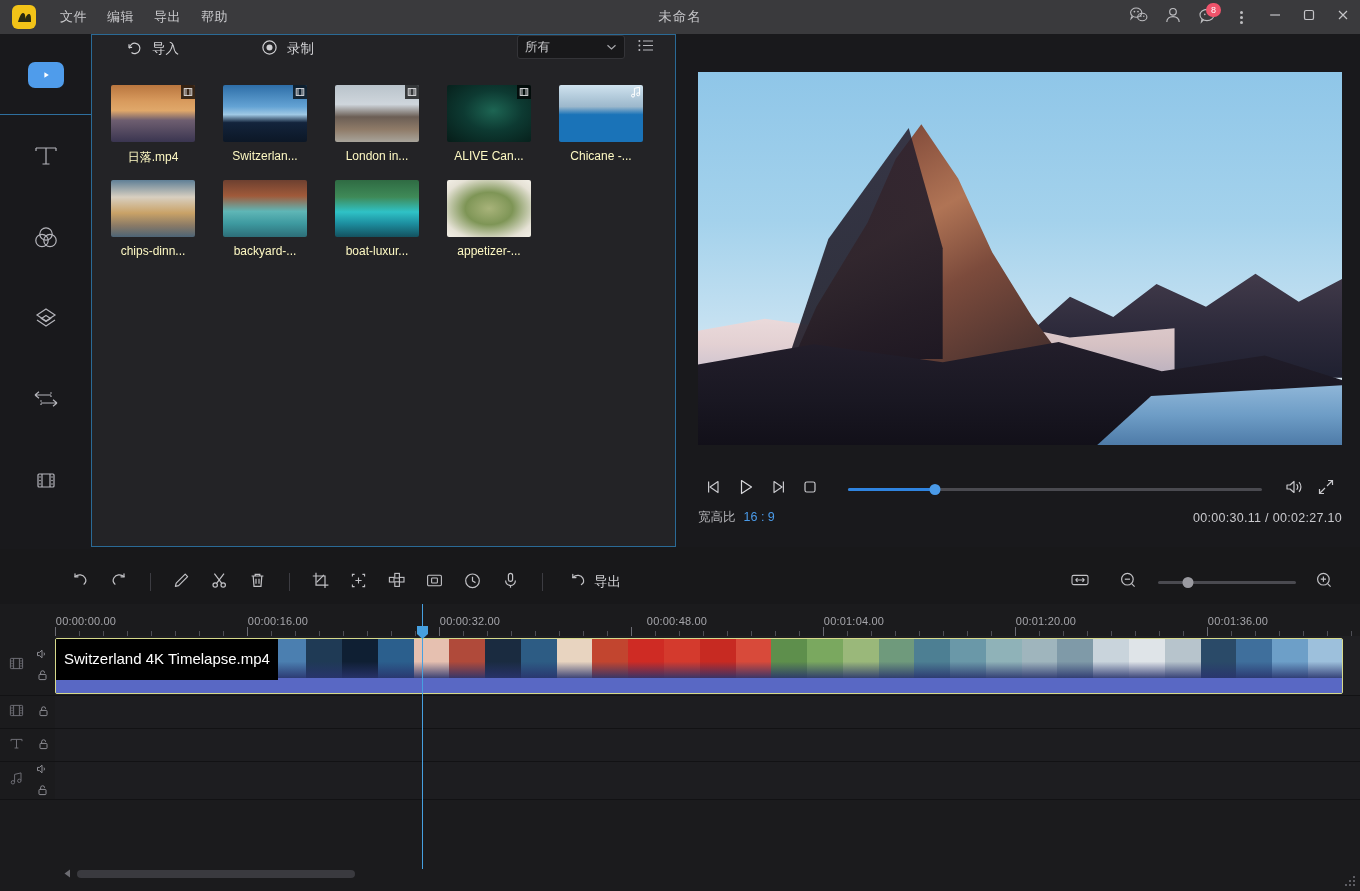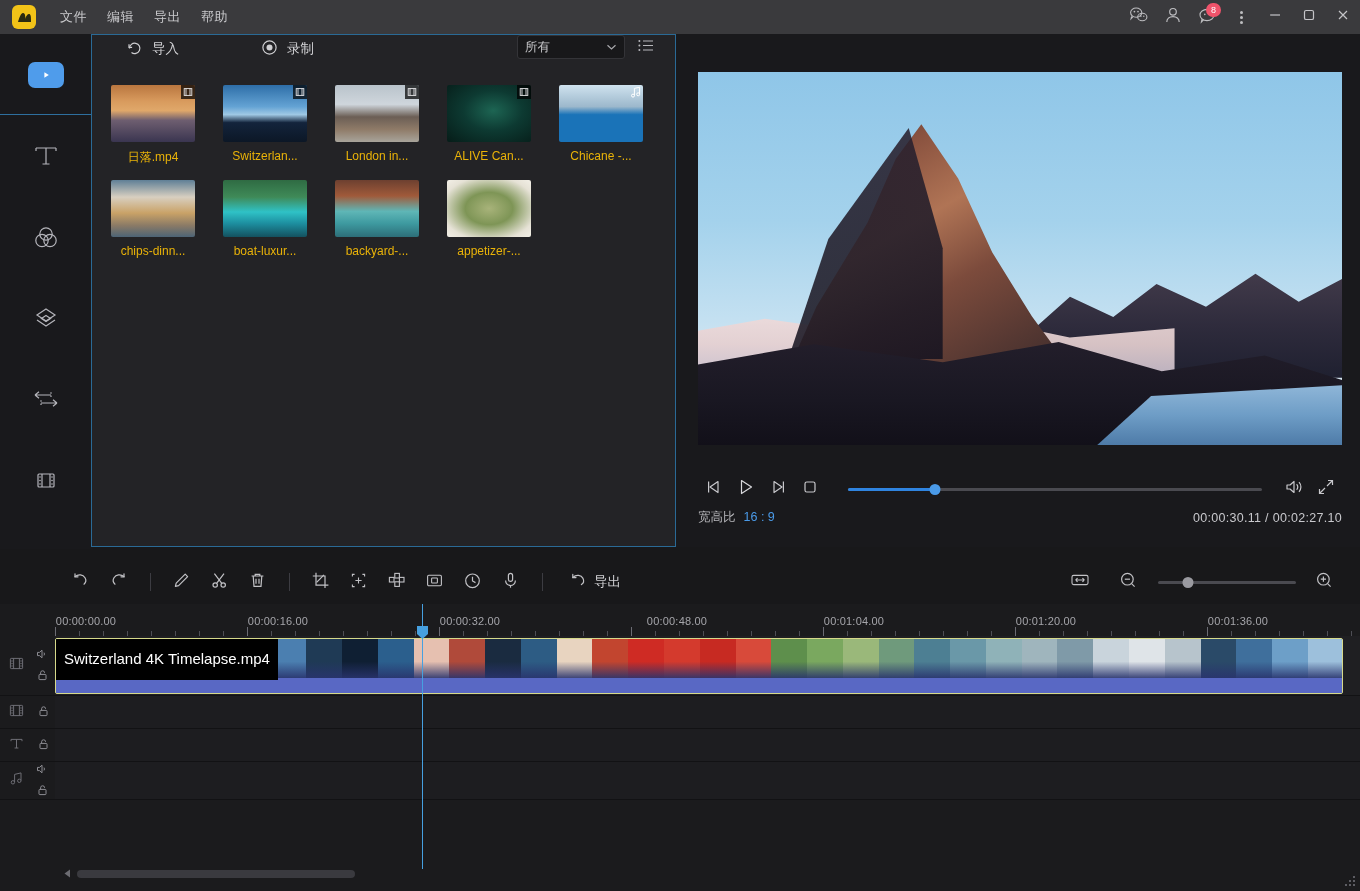--- a/index.html
+++ b/index.html
@@ -102,21 +102,21 @@
   .thumb {
     width: 84px; height: 57px; border-radius: 2px; position: relative; overflow: hidden;
     background: #111;
   }
   .thumb .tag {
     position: absolute; top: 0; right: 0; width: 14px; height: 14px;
     background: rgba(0,0,0,.72); display: flex; align-items: center; justify-content: center;
   }
   .thumb .tag.audio { background: transparent; }
   .media-label {
-    margin-top: 7px; font-size: 12px; color: #eab308; width: 95px; text-align: center;
+    margin-top: 7px; font-size: 12px; color: #fef9c3; width: 95px; text-align: center;
     white-space: nowrap; overflow: hidden; text-overflow: ellipsis;
   }
 
   
   .th-sunset { background: linear-gradient(180deg,#b9763f 0%,#d89a5d 28%,#e0a86a 45%,#6e5e70 62%,#3a3550 100%); }
   .th-swiss  { background: linear-gradient(180deg,#2e6ea8 0%,#64a3d4 38%,#9fc8e4 52%,#13243c 66%,#0c1726 100%); }
   .th-london { background: linear-gradient(180deg,#b9c3cb 0%,#cfd6dc 34%,#6b5e55 56%,#8f7b68 78%,#a8a49b 100%); }
   .th-alive  { background: radial-gradient(ellipse at 55% 45%,#1d6553 0%,#0d3a32 45%,#061c18 100%); }
   .th-chicane{ background: linear-gradient(180deg,#cfe2ee 0%,#9cb8cc 38%,#1a73b8 52%,#1a73b8 100%); }
   .th-chips  { background: linear-gradient(180deg,#5f7f96 0%,#d8cfc0 30%,#c9a267 58%,#8a7a66 80%,#4d6476 100%); }
@@ -291,20 +291,21 @@
         <path d="M2 12c1.5-5 3-9 5-9s2.5 3 2 6c1-3 2.5-5 4-5 1.6 0 2.2 2 2 8H2z" fill="#2b2b10"></path>
         <path d="M3.2 11.2c1.2-4 2.4-7.2 4-7.2 1.3 0 1.8 2 1.4 5.4" fill="none" stroke="#2b2b10" stroke-width=".7"></path>
       </svg>
     </div>
     <div class="menu">
       <div class="menu-item">文件</div>
       <div class="menu-item">编辑</div>
       <div class="menu-item">导出</div>
       <div class="menu-item">帮助</div>
     </div>
+    <div class="win-title">未命名</div>
 
     <div class="titlebar-right">
       <div class="tb-btn">
         <span>
           <svg width="20" height="18" viewBox="0 0 20 18" fill="none" stroke="#bdbdc0" stroke-width="1.1">
             <ellipse cx="7.2" cy="6.6" rx="5.6" ry="4.6"></ellipse>
             <path d="M4 10.6 2.1 12.6l.5-2.3"></path>
             <circle cx="5.4" cy="5.6" r=".85" fill="#bdbdc0" stroke="none"></circle>
             <circle cx="9" cy="5.6" r=".85" fill="#bdbdc0" stroke="none"></circle>
             <ellipse cx="13.3" cy="11" rx="4.6" ry="3.8"></ellipse>
@@ -521,26 +522,26 @@
               </svg>
             </span>
           </div>
           <div class="media-label">Chicane -...</div>
         </div>
         <div class="media-cell">
           <div class="thumb th-chips"></div>
           <div class="media-label">chips-dinn...</div>
         </div>
         <div class="media-cell">
+          <div class="thumb th-backyd"></div>
+          <div class="media-label">backyard-...</div>
+        </div>
+        <div class="media-cell">
           <div class="thumb th-boat"></div>
           <div class="media-label">boat-luxur...</div>
-        </div>
-        <div class="media-cell">
-          <div class="thumb th-backyd"></div>
-          <div class="media-label">backyard-...</div>
         </div>
         <div class="media-cell">
           <div class="thumb th-appetz"></div>
           <div class="media-label">appetizer-...</div>
         </div>
       </div>
   </div>
 
   <div class="preview">
     <div class="video-area">

